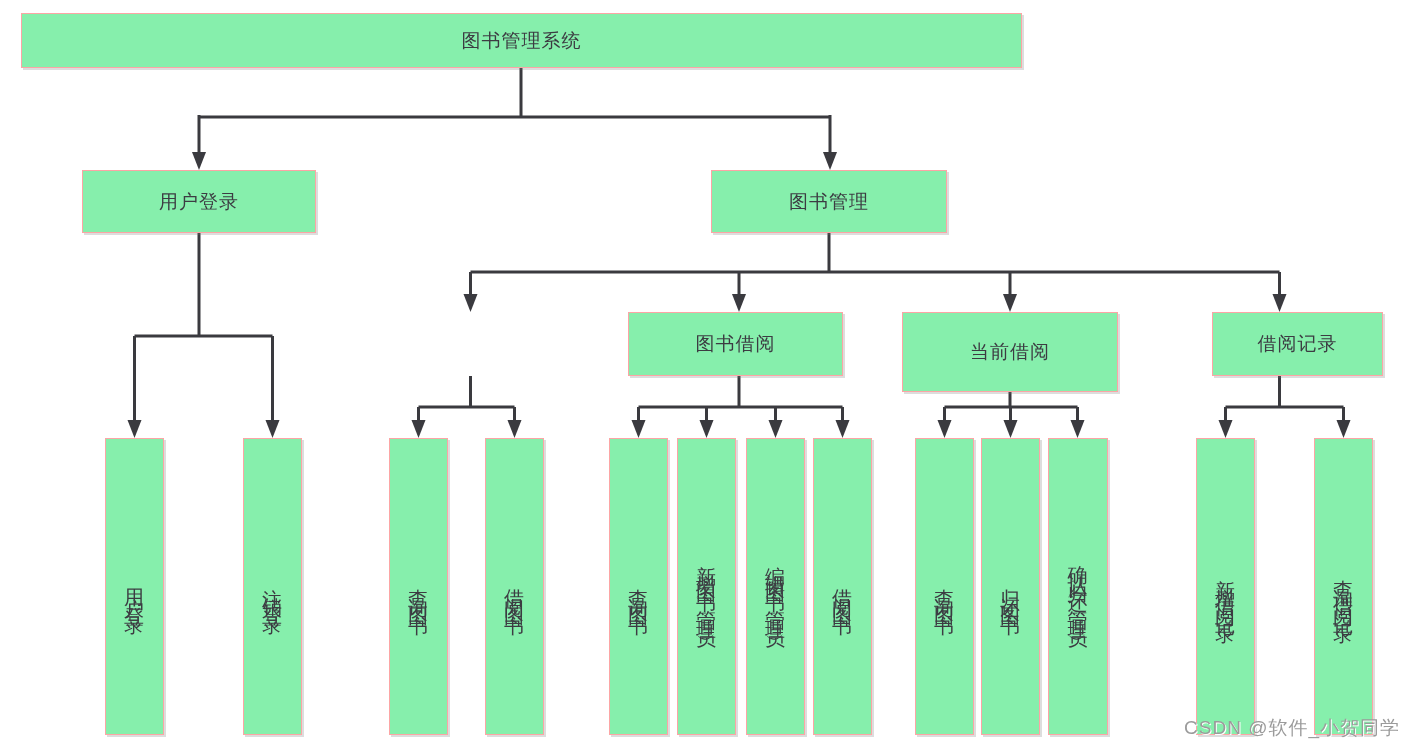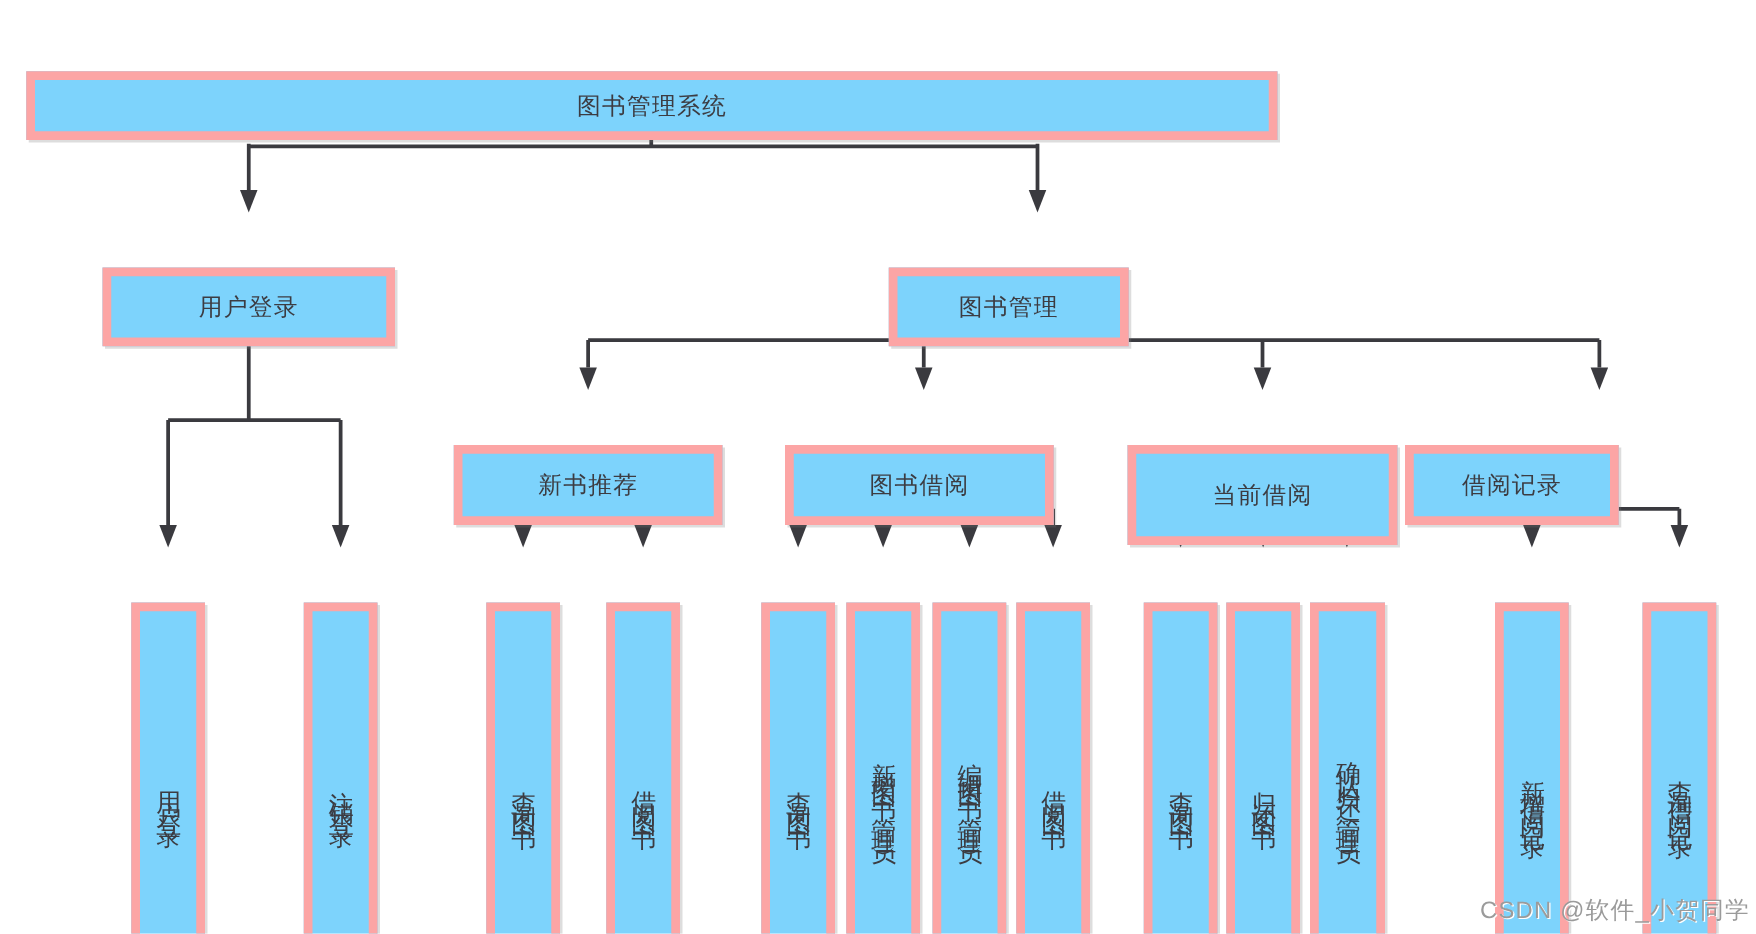--- a/index.html
+++ b/index.html
@@ -8,32 +8,31 @@
     position: relative;
     width: 1405px;
     height: 747px;
     background: #ffffff;
     font-family: "Liberation Sans", "DejaVu Sans", sans-serif;
     overflow: hidden;
   }
   .box {
     position: absolute;
     box-sizing: border-box;
-    background: #7dd3fc;
-    border: 7px solid #fca5a5;
+    background: #86efac;
+    border: 1px solid #fca5a5;
     color: #3c3c42;
     display: flex;
     align-items: center;
     justify-content: center;
     font-size: 19px;
     letter-spacing: 1px;
     box-shadow: 2px 2px 0 rgba(120,120,120,0.25);
     text-align: center;
     z-index: 2;
-    margin-top: 44px;
   }
   .vbox {
     writing-mode: vertical-rl;
     text-orientation: mixed;
     font-size: 20px;
     letter-spacing: 9px;
     line-height: 1;
     padding-top: 8px;
   }
   .connectors {
@@ -96,26 +95,25 @@
       <polygon points="1003.5,420 1017.5,420 1010.5,438"></polygon>
       <polygon points="1070.5,420 1084.5,420 1077.5,438"></polygon>
       <polygon points="1218.5,420 1232.5,420 1225.5,438"></polygon>
       <polygon points="1336.5,420 1350.5,420 1343.5,438"></polygon>
     </g>
   </svg>
 
   <div class="box" style="left:21px; top:13px; width:1001px; height:55px">图书管理系统</div>
 
   <div class="box" style="left:82px; top:170px; width:234px; height:63px">用户登录</div>
-  <div class="box" style="left:711px; top:170px; width:192px; height:63px">图书管理</div>
+  <div class="box" style="left:711px; top:170px; width:236px; height:63px">图书管理</div>
 
-  <div class="box" style="left:363px; top:312px; width:215px; height:64px">新书推荐</div>
   <div class="box" style="left:628px; top:312px; width:215px; height:64px">图书借阅</div>
   <div class="box" style="left:902px; top:312px; width:216px; height:80px">当前借阅</div>
-  <div class="box" style="left:1124px; top:312px; width:171px; height:64px">借阅记录</div>
+  <div class="box" style="left:1212px; top:312px; width:171px; height:64px">借阅记录</div>
 
   <div class="box vbox" style="left:105px; top:438px; width:59px; height:297px">用户登录</div>
   <div class="box vbox" style="left:243px; top:438px; width:59px; height:297px">注销登录</div>
 
   <div class="box vbox" style="left:389px; top:438px; width:59px; height:297px">查询图书</div>
   <div class="box vbox" style="left:485px; top:438px; width:59px; height:297px">借阅图书</div>
 
   <div class="box vbox" style="left:609px; top:438px; width:59px; height:297px">查询图书</div>
   <div class="box vbox" style="left:677px; top:438px; width:59px; height:297px">新增图书（管理员）</div>
   <div class="box vbox" style="left:746px; top:438px; width:59px; height:297px">编辑图书（管理员）</div>

